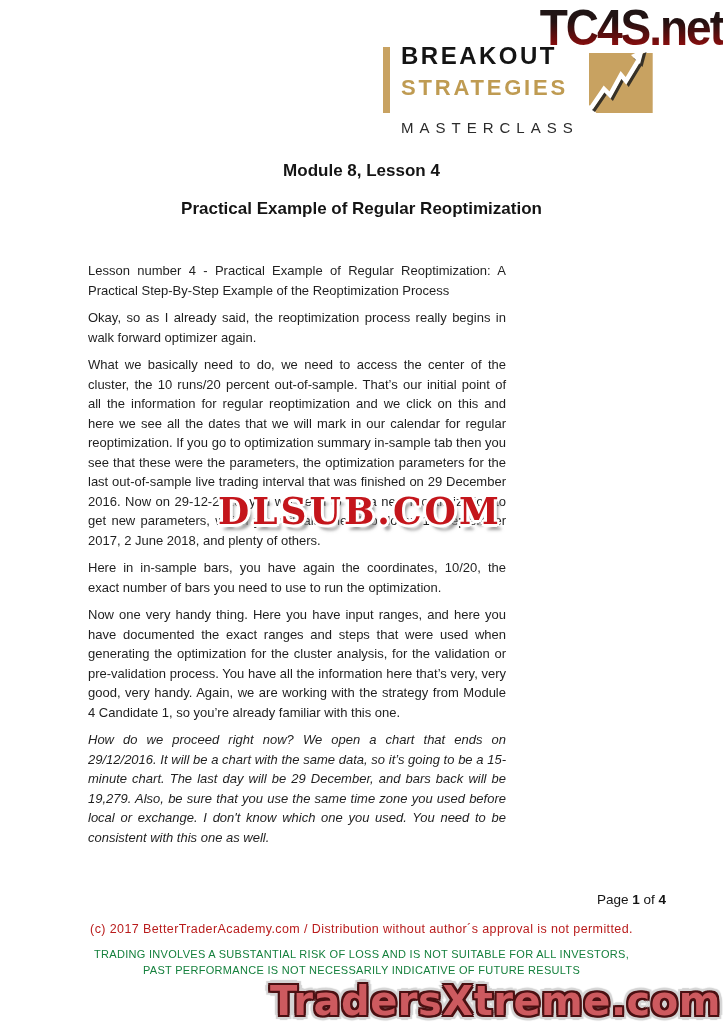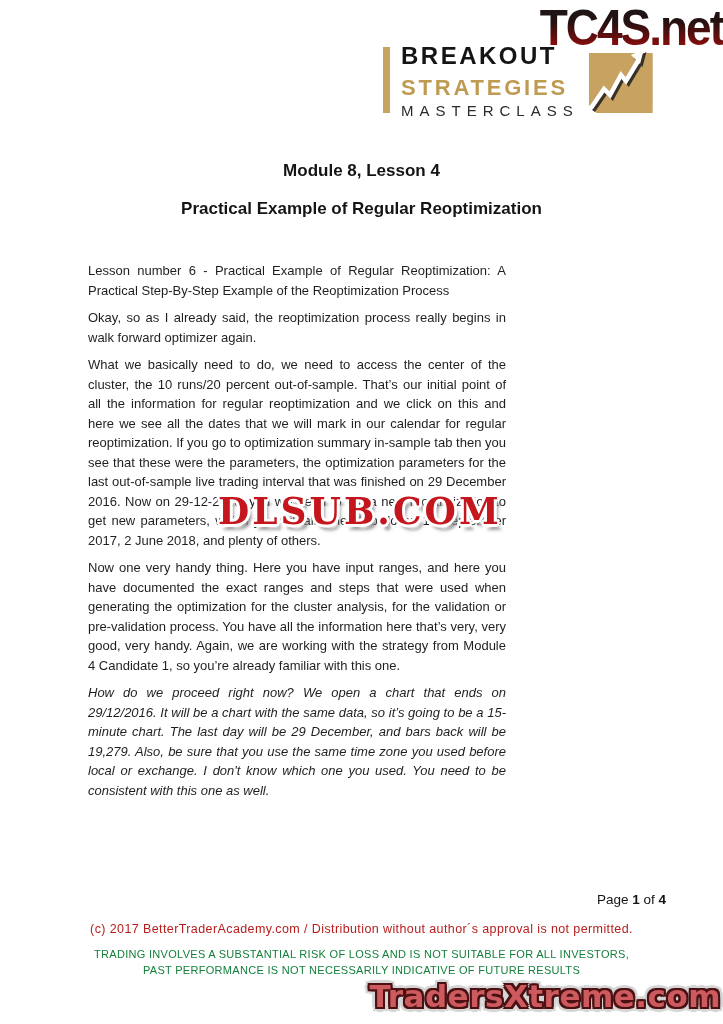--- a/index.html
+++ b/index.html
@@ -19,21 +19,21 @@
     background:linear-gradient(180deg,#1b1b1b 0%,#241111 40%,#6e0d0d 70%,#b31212 95%);
     -webkit-background-clip:text; background-clip:text; color:transparent;
   }
 
   
   .logo { position:absolute; top:44px; left:383px; display:flex; align-items:flex-start; z-index:2; }
   .logo-bar { width:7px; height:66px; background:#c8a261; margin-right:11px; margin-top:3px; }
   .logo-text { display:flex; flex-direction:column; }
   .logo-line1 { font-size:24px; font-weight:bold; letter-spacing:2.5px; color:#141414; line-height:24px; }
   .logo-line2 { font-size:22px; font-weight:bold; letter-spacing:2.8px; color:#bf9b52; line-height:24px; margin-top:8px; }
-  .logo-line3 { font-size:15px; font-weight:normal; letter-spacing:6px; color:#2b2b2b; line-height:18px; margin-top:2px; }
+  .logo-line3 { font-size:15px; font-weight:normal; letter-spacing:6px; color:#2b2b2b; line-height:18px; margin-top:19px; }
   .logo-icon { position:relative; width:66px; height:72px; margin-left:9px; margin-top:0; }
   .logo-square {
     position:absolute; top:9px; left:1px; width:64px; height:60px; background:#c8a261;
     clip-path:polygon(0 0,100% 0,100% 100%,12% 100%,0 86%);
   }
   .logo-icon svg { position:absolute; top:0; left:0; }
 
   
   .title, .subtitle {
     position:absolute; left:0; width:100%; text-align:center;
@@ -76,21 +76,21 @@
     font-size:12.5px; letter-spacing:0.4px; color:#b91c1c;
   }
   .disclaimer {
     position:absolute; top:947px; left:0; width:100%; text-align:center;
     font-size:11px; letter-spacing:0.3px; color:#15803d; line-height:15.5px;
   }
 
   
   .tx {
     position:absolute; top:978px; right:2px; z-index:6;
-    font-family:"DejaVu Sans", sans-serif; font-weight:bold; font-size:31px;
+    font-family:"DejaVu Sans", sans-serif; font-weight:bold; font-size:40px;
     letter-spacing:0.5px; color:#cd5a5f;
     text-shadow:
       -2px -2px 0 #4a1012, 2px -2px 0 #4a1012, -2px 2px 0 #4a1012, 2px 2px 0 #4a1012,
       0 -2px 0 #4a1012, 0 2px 0 #4a1012, -2px 0 0 #4a1012, 2px 0 0 #4a1012,
       -4px -4px 1px #d4d4d4, 4px -4px 1px #d4d4d4, -4px 4px 1px #d4d4d4, 4px 4px 1px #d4d4d4,
       0 -5px 1px #d4d4d4, 0 5px 1px #d4d4d4, -5px 0 1px #d4d4d4, 5px 0 1px #d4d4d4;
   }
 </style>
 </head>
 <body>
@@ -117,23 +117,24 @@
         <polygon points="56,5 43,11 52,20" fill="#ffffff"></polygon>
       </svg>
     </div>
   </div>
 
   <div class="title">Module 8, Lesson 4</div>
   <div class="subtitle">Practical Example of Regular Reoptimization</div>
 
   <div class="transcript">
     <div class="content-col">
-      <p class="para">Lesson number 6 - Practical Example of Regular Reoptimization: A Practical Step-By-Step Example of the Reoptimization Process</p>
+      <p class="para">Lesson number 4 - Practical Example of Regular Reoptimization: A Practical Step-By-Step Example of the Reoptimization Process</p>
       <p class="para">Okay, so as I already said, the reoptimization process really begins in walk forward optimizer again.</p>
       <p class="para">What we basically need to do, we need to access the center of the cluster, the 10 runs/20 percent out-of-sample. That’s our initial point of all the information for regular reoptimization and we click on this and here we see all the dates that we will mark in our calendar for regular reoptimization. If you go to optimization summary in-sample tab then you see that these were the parameters, the optimization parameters for the last out-of-sample live trading interval that was finished on 29 December 2016. Now on 29-12-2016, you will need to run a new reoptimization to get new parameters, which you will also need to do on 15 September 2017, 2 June 2018, and plenty of others.</p>
+      <p class="para">Here in in-sample bars, you have again the coordinates, 10/20, the exact number of bars you need to use to run the optimization.</p>
       <p class="para">Now one very handy thing. Here you have input ranges, and here you have documented the exact ranges and steps that were used when generating the optimization for the cluster analysis, for the validation or pre-validation process. You have all the information here that’s very, very good, very handy. Again, we are working with the strategy from Module 4 Candidate 1, so you’re already familiar with this one.</p>
       <p class="para">How do we proceed right now? We open a chart that ends on 29/12/2016. It will be a chart with the same data, so it’s going to be a 15-minute chart. The last day will be 29 December, and bars back will be 19,279. Also, be sure that you use the same time zone you used before local or exchange. I don't know which one you used. You need to be consistent with this one as well.</p>
     </div>
   </div>
 
   <div class="dlsub">DLSUB.COM</div>
 
   <div class="pageline">
     <span>Page</span>
     <b>1</b>

